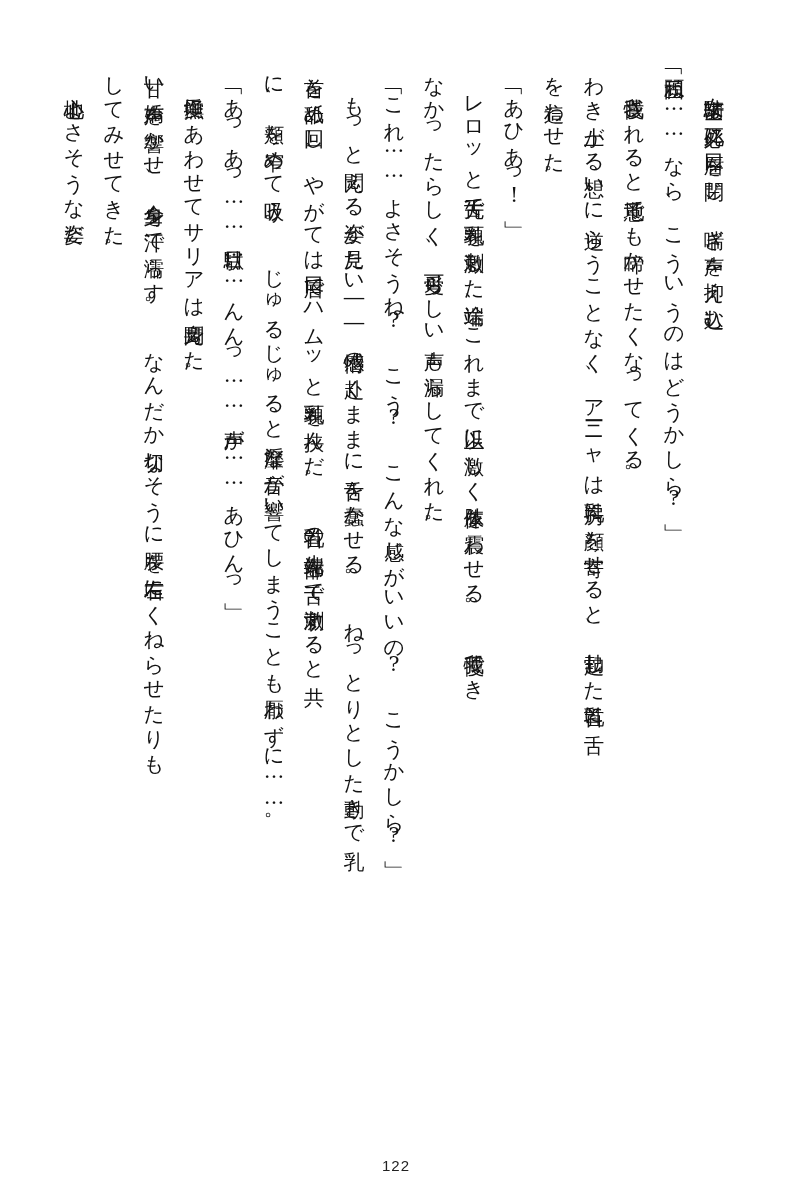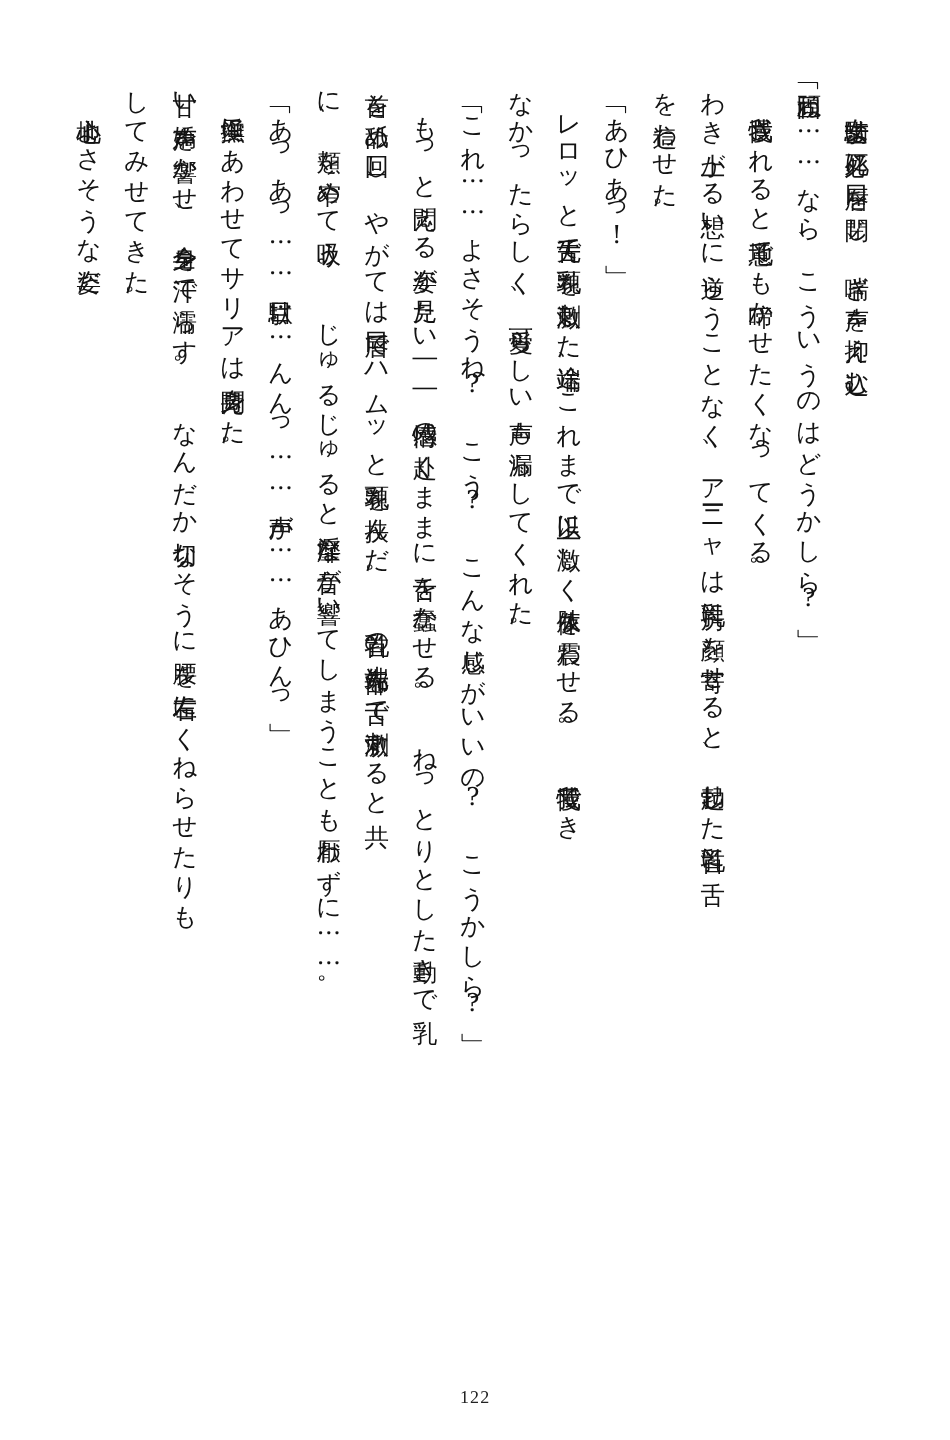--- a/index.html
+++ b/index.html
@@ -46,21 +46,21 @@
     padding-top: 20px;
     box-sizing: border-box;
   }
   .page-number {
     position: absolute;
     bottom: 26px;
     left: 0;
     right: 0;
     text-align: center;
     font-size: 15px;
-    font-family: Liberation Serif, serif;
+    font-family: Liberation Sans, sans-serif;
     color: #222222;
     letter-spacing: 1px;
   }
 </style>
 </head>
 <body>
 
 <div class="page">
   <div class="text-block" id="body">
       <div class="vline indent">女騎士は必死に口唇を閉じ、喘ぎ声を抑え込む。</div>

